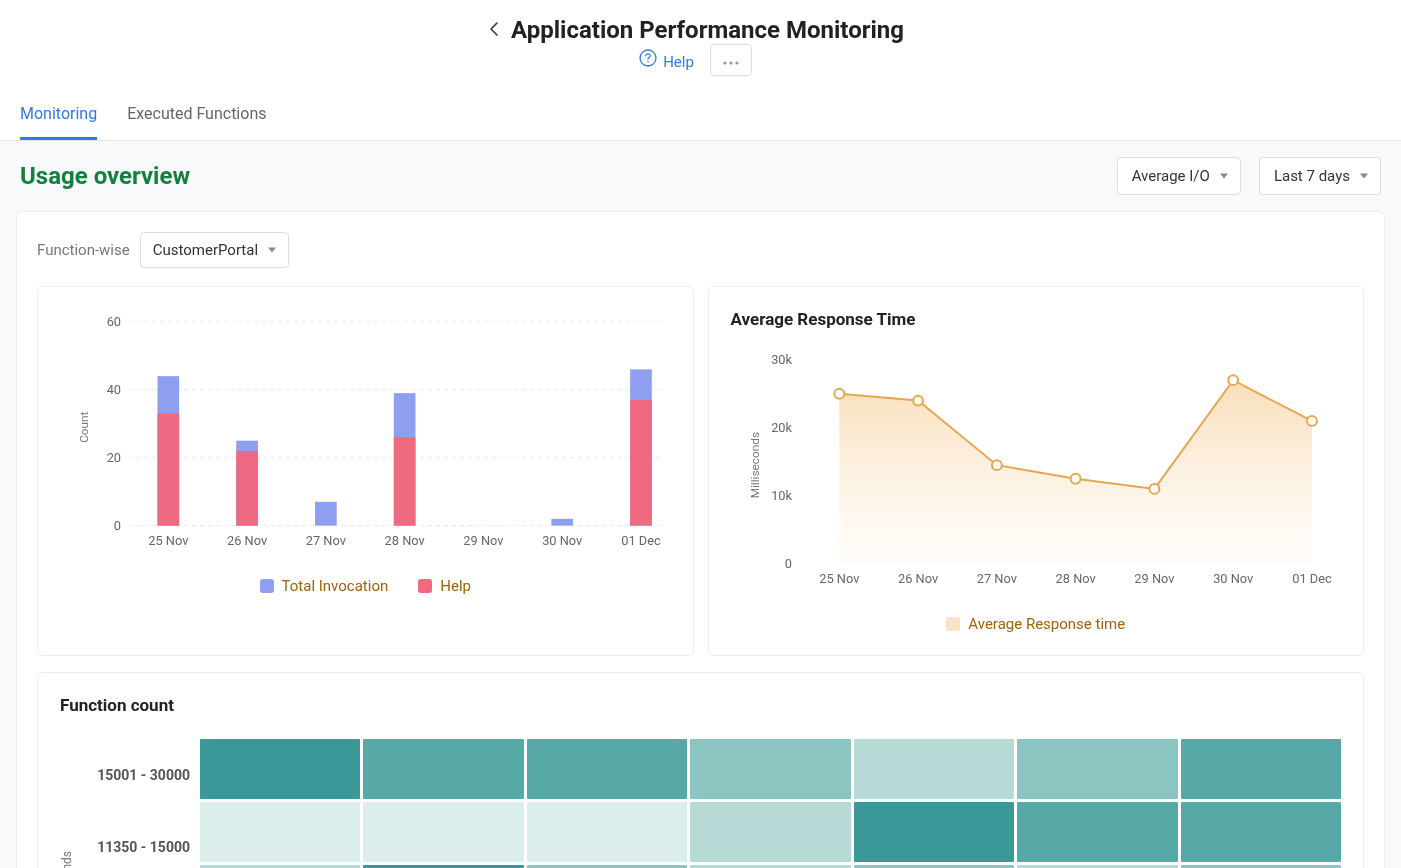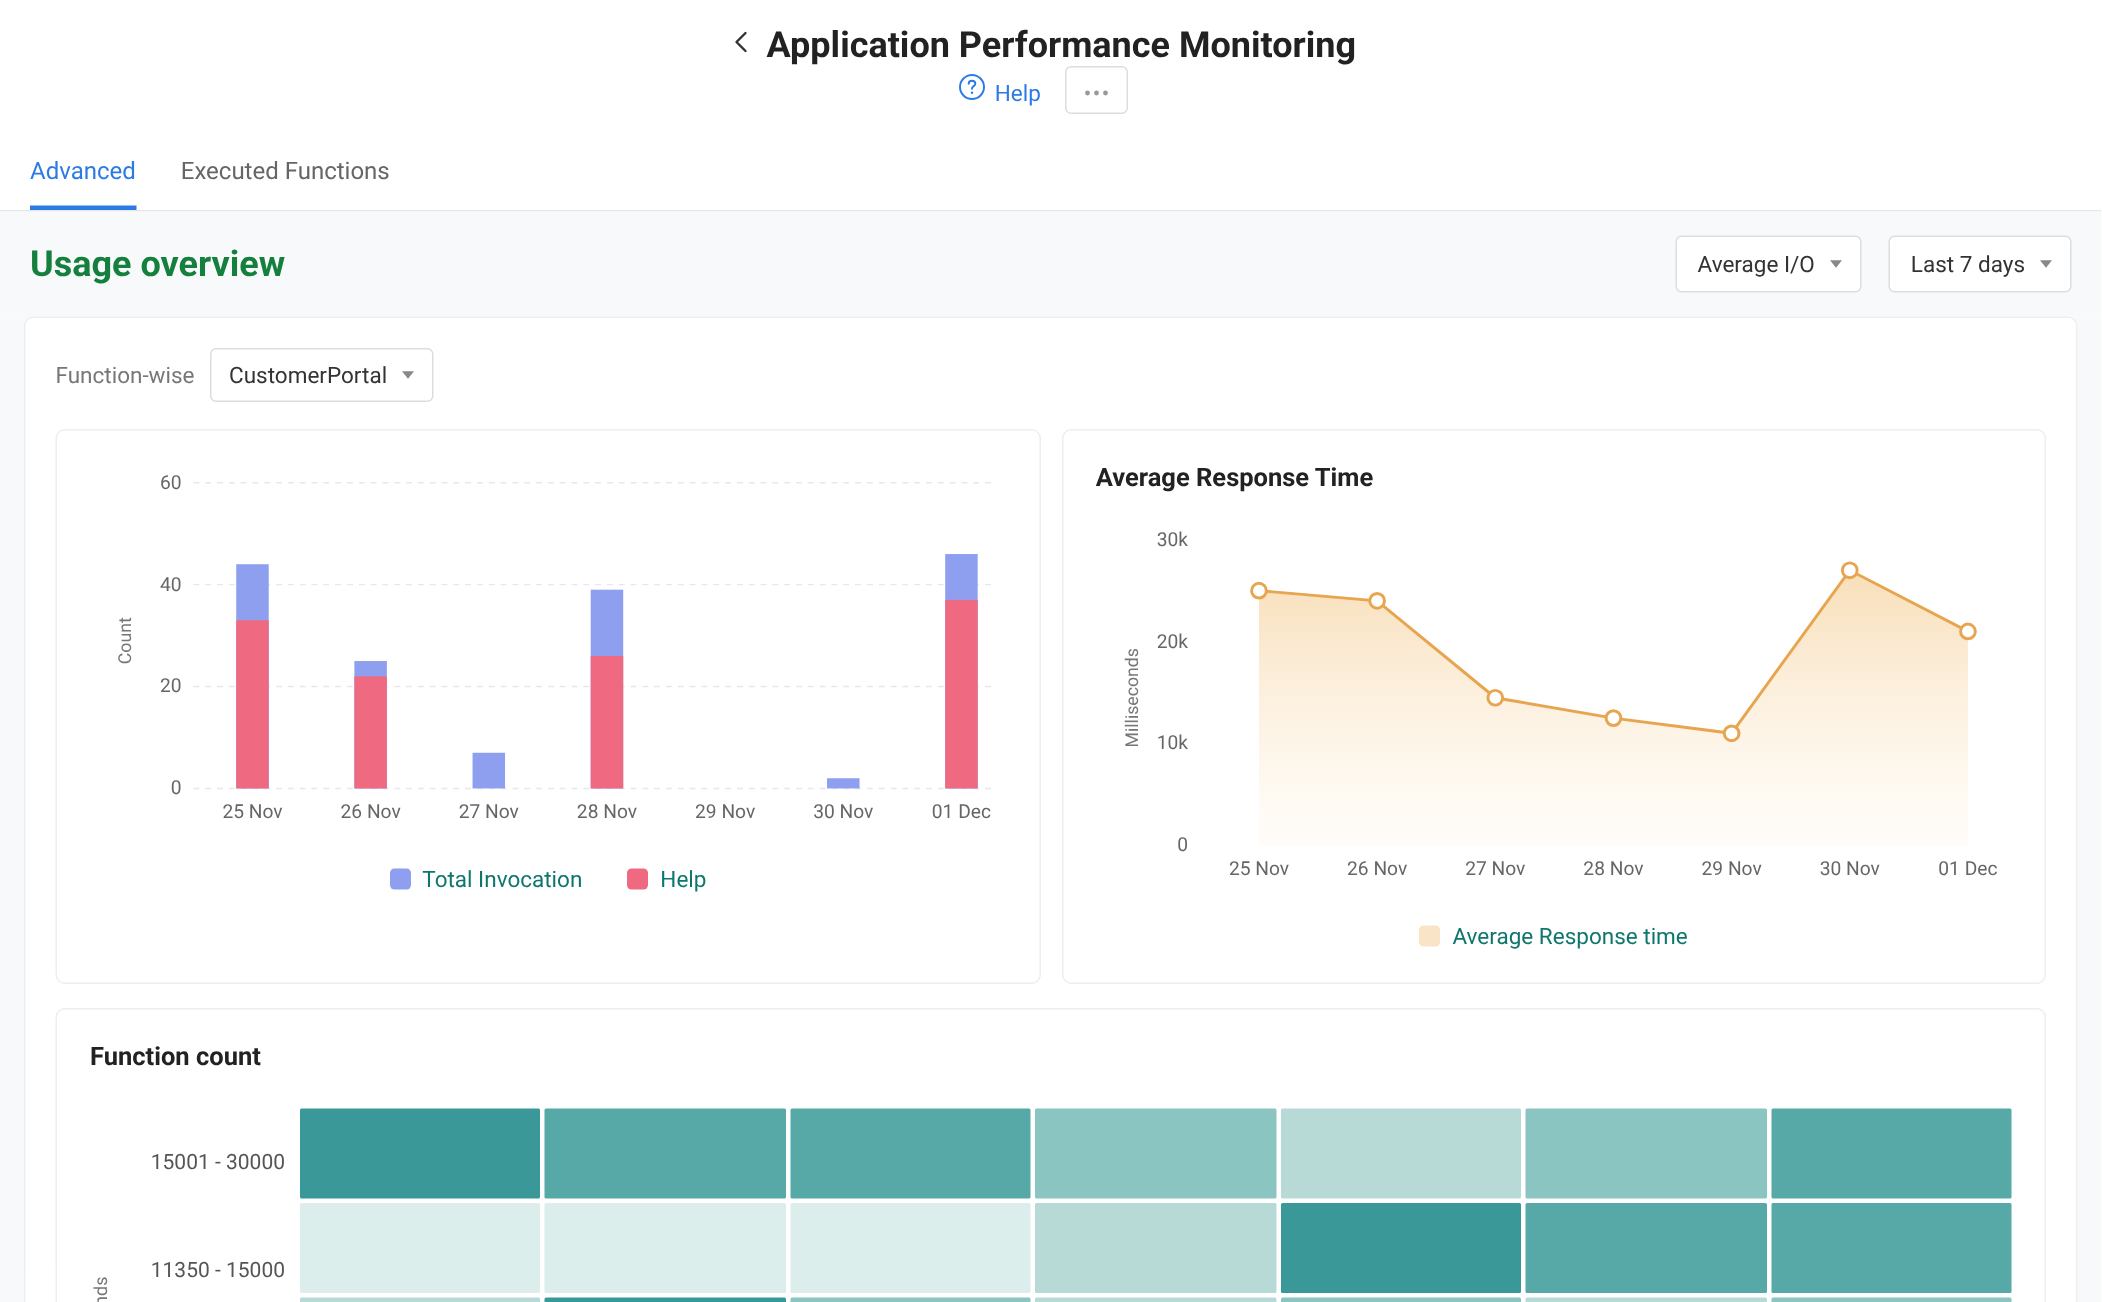--- a/index.html
+++ b/index.html
@@ -40,37 +40,37 @@
 .chart-card { flex: 1; border: 1px solid #eee; border-radius: 6px; padding: 22px 22px 22px 22px; background: #fff; }
 .chart-title { font-size: 17px; font-weight: 700; color: #222; margin-bottom: 18px; }
 
 
 .chart-svg { width: 100%; height: auto; display: block; }
 .axis-label { font-size: 12px; fill: #777; }
 .tick-label { font-size: 13px; fill: #666; }
 .grid-line { stroke: #e8e8e8; stroke-dasharray: 4 4; }
 .bar-total { fill: #8e9ff0; }
 .bar-error { fill: #ef6a81; }
-.legend { display: flex; justify-content: center; gap: 30px; margin-top: 12px; font-size: 15px; color: #0f766e; }
+.legend { display: flex; justify-content: center; gap: 30px; margin-top: 12px; font-size: 15px; color: #a16207; }
 .legend-item { display: flex; align-items: center; gap: 8px; }
 .swatch { width: 14px; height: 14px; border-radius: 3px; }
 .swatch.total { background: #8e9ff0; }
 .swatch.error { background: #ef6a81; }
 .swatch.resp { background: #f9e4c8; }
 
 .resp-area { fill: url(#respGrad); }
 .resp-line { stroke: #e8a550; stroke-width: 2; fill: none; }
 .resp-dot { fill: #fff; stroke: #e8a550; stroke-width: 2; }
 
 
 .fc-card { margin-top: 16px; border: 1px solid #eee; border-radius: 6px; padding: 22px; background: #fff; }
 .fc-grid { display: flex; margin-top: 24px; }
 .fc-y-axis-label { writing-mode: vertical-rl; transform: rotate(180deg); font-size: 12px; color: #777; margin-right: 6px; align-self: flex-end; padding-top: 6px; }
 .fc-y-labels { display: flex; flex-direction: column; justify-content: space-around; margin-right: 10px; }
-.fc-y-labels div { font-size: 14px; color: #555; height: 60px; display: flex; align-items: center; justify-content: flex-end; width: 110px; }
+.fc-y-labels div { font-size: 14px; color: #555; height: 60px; display: flex; align-items: center; justify-content: flex-end; width: 110px; font-weight: bold; }
 .fc-body { flex: 1; display: flex; flex-direction: column; gap: 3px; }
 .fc-row { display: flex; gap: 3px; height: 60px; }
 .fc-cell { flex: 1; border-radius: 1px; }
 
 
 .h5 { background: #3a9898; }
 .h4 { background: #56a9a6; }
 .h3 { background: #8bc5c2; }
 .h2 { background: #b8dad7; }
 .h1 { background: #dceeec; }
@@ -105,21 +105,21 @@
             <circle cx="3" cy="2" r="1.6" fill="#999"></circle>
             <circle cx="9" cy="2" r="1.6" fill="#999"></circle>
             <circle cx="15" cy="2" r="1.6" fill="#999"></circle>
           </svg>
       </span>
     </div>
   </div>
 </div>
 
 <div class="tabs">
-  <div class="tab active">Advanced</div>
+  <div class="tab active">Monitoring</div>
   <div class="tab">Executed Functions</div>
 </div>
 
 <div class="overview-bar">
   <div class="overview-title">Usage overview</div>
   <div class="overview-right">
     <div class="select">
         <span>Average I/O</span>
       </div>
     <div class="select">

